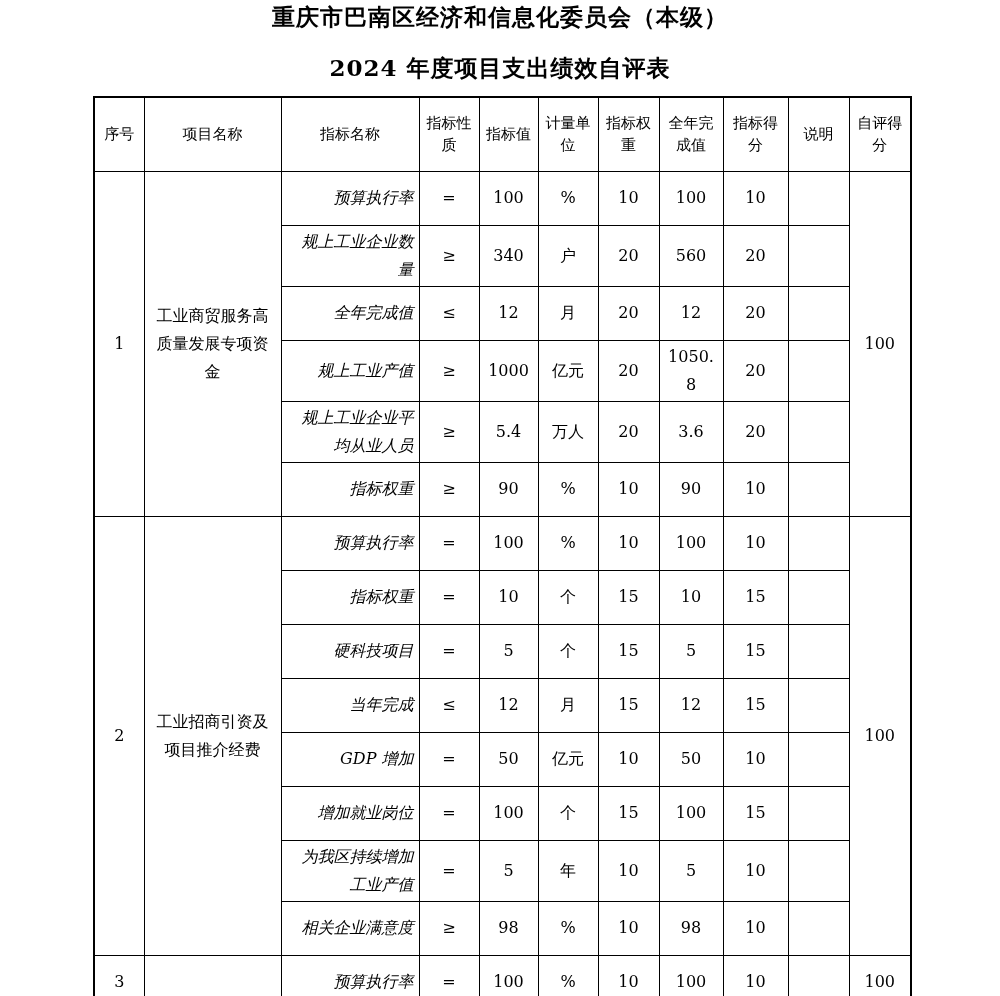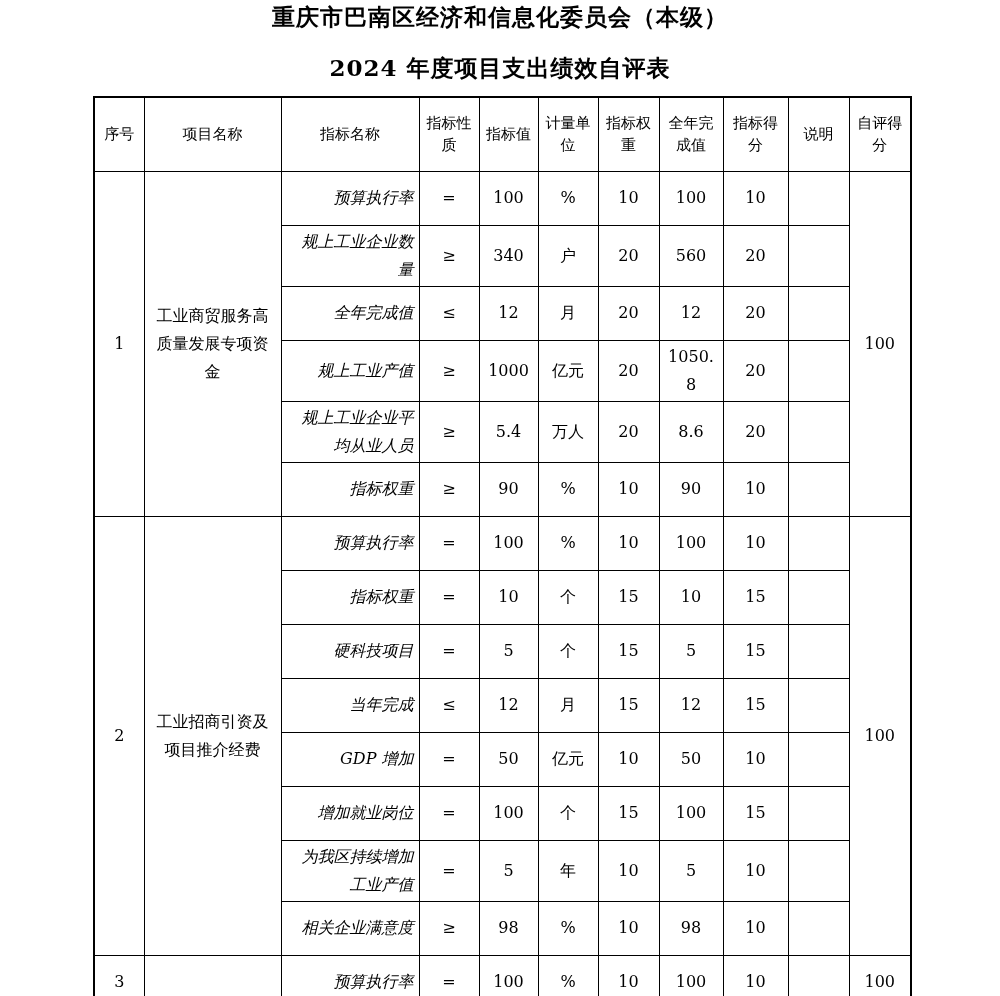--- a/index.html
+++ b/index.html
@@ -155,21 +155,21 @@
         <td>1050.8</td>
         <td>20</td>
         <td></td>
       </tr>
       <tr>
         <td class="ind">规上工业企业平均从业人员</td>
         <td>≥</td>
         <td>5.4</td>
         <td>万人</td>
         <td>20</td>
-        <td>8.6</td>
+        <td>3.6</td>
         <td>20</td>
         <td></td>
       </tr>
       <tr>
         <td class="ind">指标权重</td>
         <td>≥</td>
         <td>90</td>
         <td>%</td>
         <td>10</td>
         <td>90</td>

